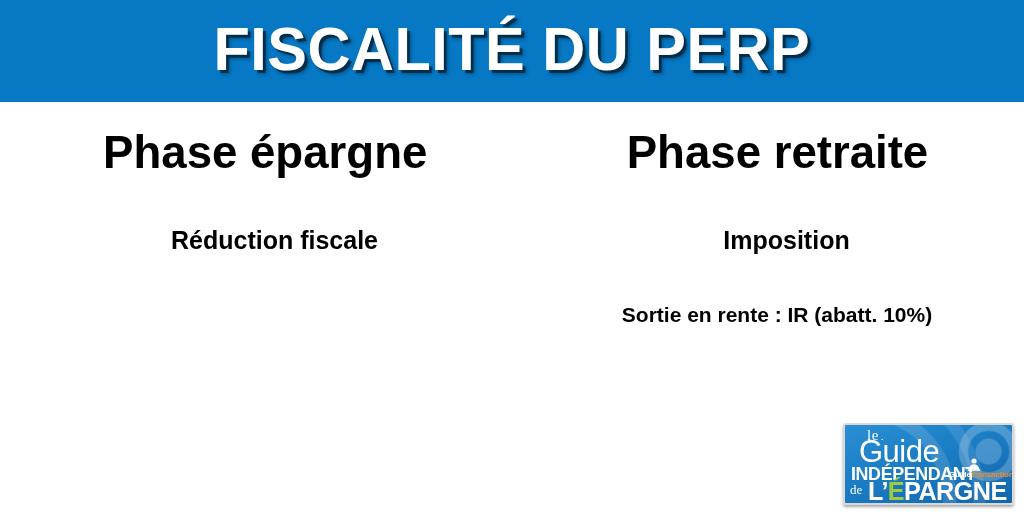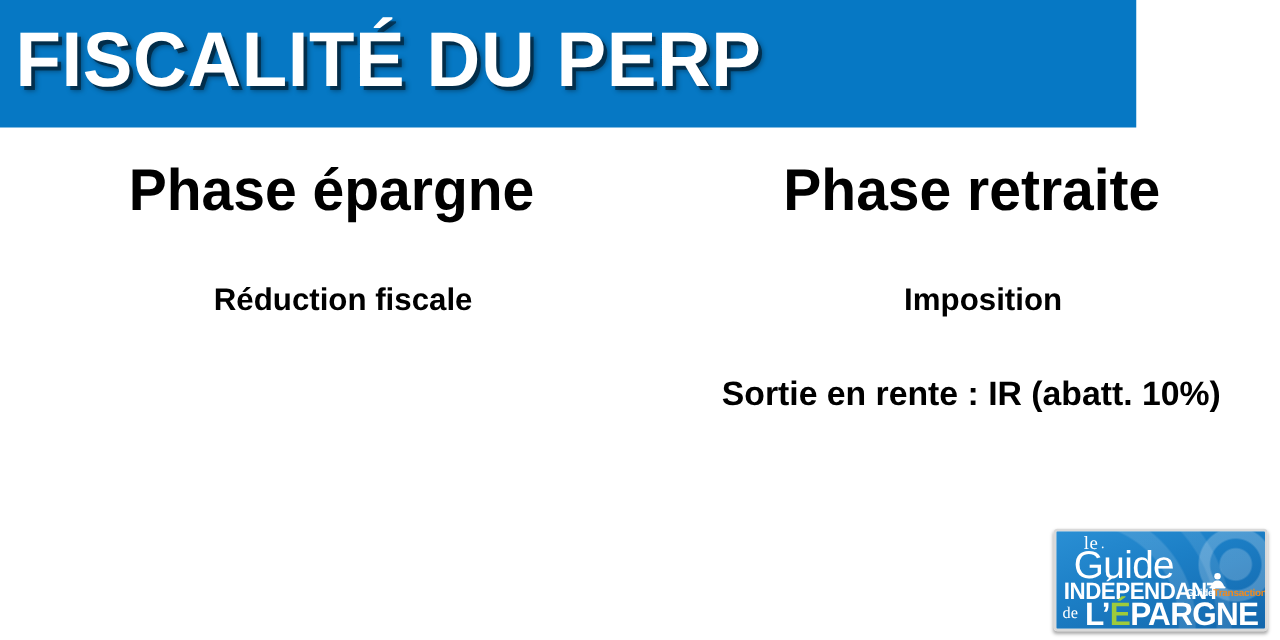--- a/index.html
+++ b/index.html
@@ -20,25 +20,26 @@
     width: 1024px;
     height: 512px;
     background: #ffffff;
   }
 
   
   .banner {
     position: absolute;
     left: 0;
     top: 0;
-    width: 909px;
+    width: 1024px;
     height: 102px;
     background: #0678c4;
     display: flex;
     align-items: center;
+    justify-content: center;
   }
   .banner-title {
     color: #ffffff;
     font-family: "Liberation Sans", sans-serif;
     font-weight: bold;
     font-size: 62px;
     line-height: 1;
     letter-spacing: 0.5px;
     transform: scaleX(0.96);
     transform-origin: center;
@@ -90,21 +91,21 @@
     font-family: "Liberation Sans", sans-serif;
     font-weight: bold;
     font-size: 27px;
     line-height: 34px;
   }
   .col-line {
     white-space: nowrap;
   }
   
   .column.left .col-heading  { font-size: 47px; }
-  .column.right .col-lines   { font-size: 27px; }
+  .column.right .col-lines   { font-size: 21px; }
 
   
   .logo {
     position: absolute;
     left: 843px;
     top: 423px;
     width: 171px;
     height: 82px;
     border: 2px solid #d9d9d9;
     border-radius: 3px;

